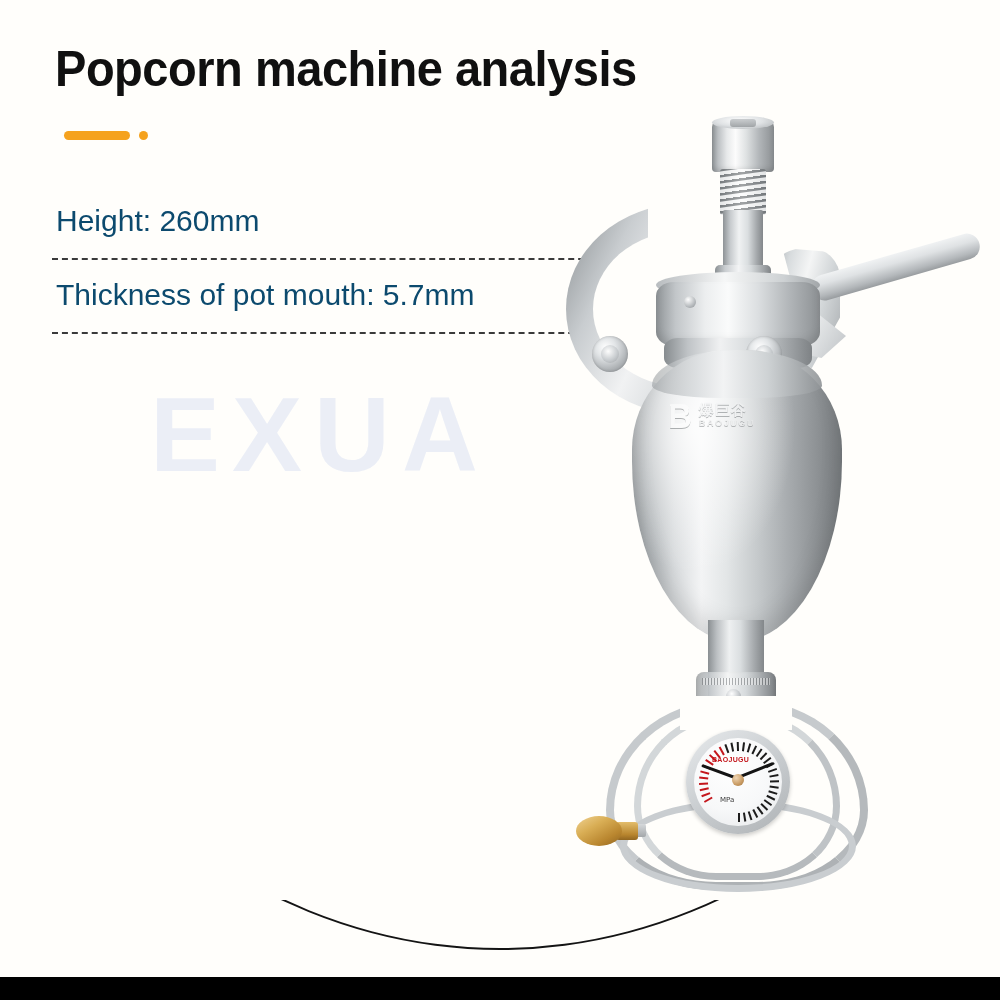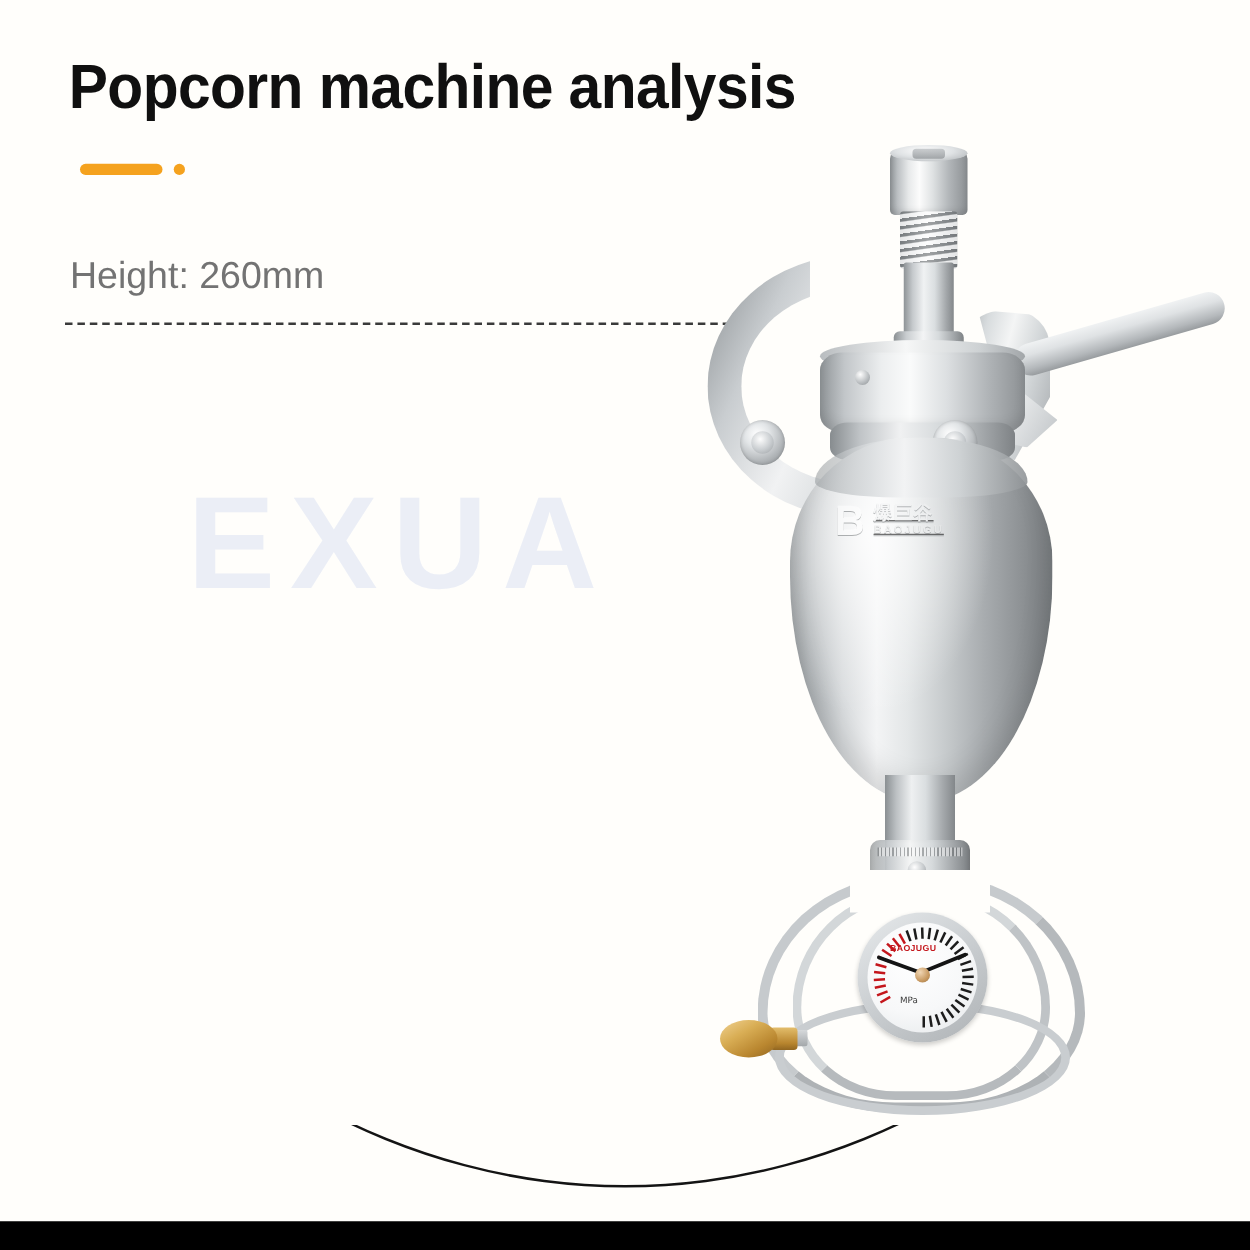--- a/index.html
+++ b/index.html
@@ -96,21 +96,21 @@
   
   #specs {
     position: absolute;
     left: 52px;
     top: 186px;
     width: 552px;
   }
   .spec-row { position: relative; }
   .spec-label {
     font-size: 30px;
-    color: #737373;
+    color: #0c4a6e;
     line-height: 1;
     padding: 20px 0 22px 4px;
     white-space: nowrap;
     font-family: "Liberation Sans", sans-serif;
   }
   .spec-rule {
     height: 0;
     border-top: 2px dashed #3a3a3a;
     width: 100%;
   }
@@ -301,21 +301,21 @@
     opacity: .55;
   }
   #logo-mark {
     font-size: 33px;
     font-weight: bold;
     color: #ffffff;
     text-shadow: 0 1px 0 rgba(90,95,98,.85), 0 -1px 0 rgba(255,255,255,.9);
     line-height: 1;
     font-family: "Liberation Sans", sans-serif;
   }
-  #logo-txt { line-height: 1.05; text-decoration: underline; }
+  #logo-txt { line-height: 1.05; }
   #logo-cn {
     font-size: 15px;
     font-weight: bold;
     color: #f2f3f4;
     text-shadow: 0 1px 0 rgba(88,93,96,.8);
     letter-spacing: 1px;
     font-family: "DejaVu Sans", sans-serif;
   }
   #logo-en {
     font-size: 9px;
@@ -488,20 +488,24 @@
 
   <div id="title">Popcorn machine analysis</div>
   <div id="accent">
     <div class="bar"></div>
     <div class="dot"></div>
   </div>
 
   <div id="specs">
     <div class="spec-row">
       <div class="spec-label">Height: 260mm</div>
+      <div class="spec-rule"></div>
+    </div>
+    <div class="spec-row">
+      <div class="spec-label">Thickness of pot mouth: 5.7mm</div>
       <div class="spec-rule"></div>
     </div>
   </div>
 
   <div id="product">
 
     <div id="yoke"></div>
     <div id="yoke-cut"></div>
 
     <div id="hook"></div>

